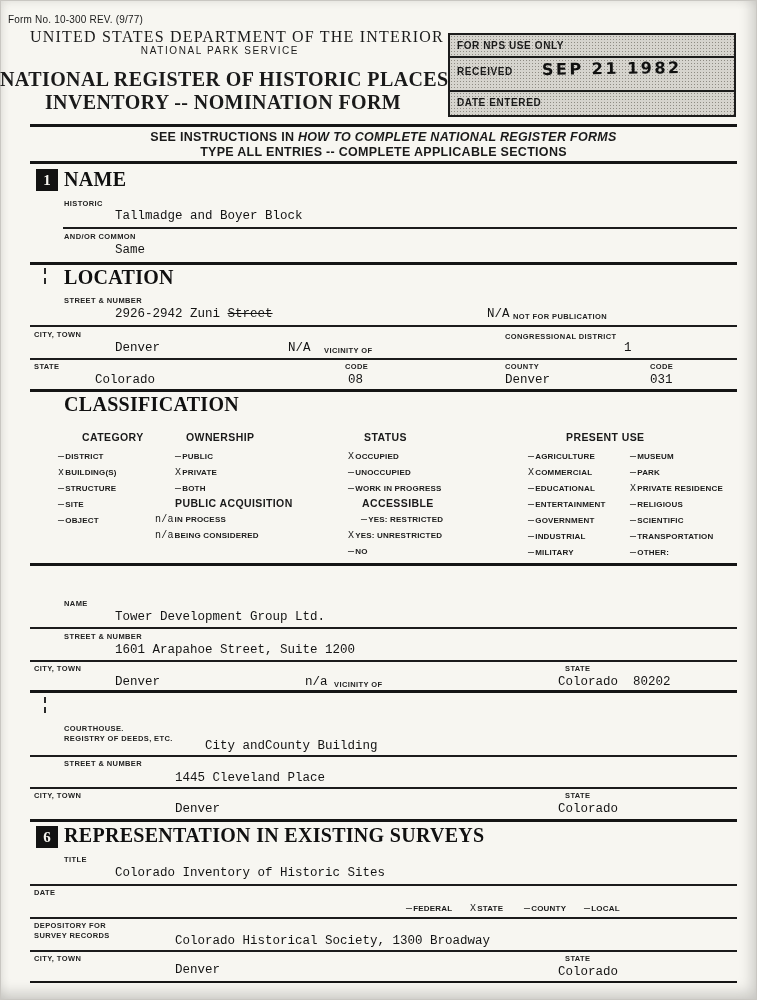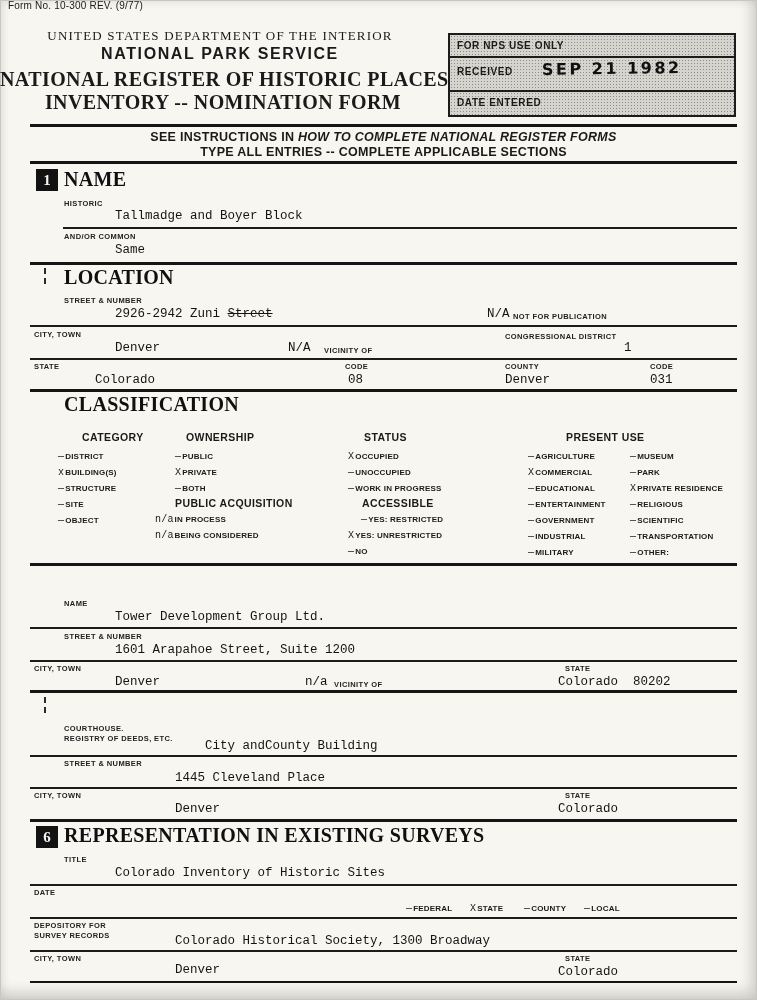--- a/index.html
+++ b/index.html
@@ -2,22 +2,22 @@
 <html><head>
 <meta charset="utf-8">
 <style>
   *{margin:0;padding:0;box-sizing:border-box;}
   html,body{background:#b9b7b2;}
   body{font-family:"Liberation Sans",sans-serif;}
   .page{position:relative;width:757px;height:1000px;margin:0 auto;background:#f7f6f1;color:#1a1a1a;overflow:hidden;
         box-shadow:inset 0 0 0 1px #c9c7c2, inset -5px -7px 14px rgba(0,0,0,.18), inset 3px 3px 8px rgba(0,0,0,.06);}
   .abs{position:absolute;}
   .tiny{font-size:10px;letter-spacing:.2px;white-space:nowrap;}
-  .deptline{font-family:"Liberation Serif",serif;font-size:13px;letter-spacing:1.2px;white-space:nowrap;}
-  .svcline{font-size:16px;font-weight:bold;letter-spacing:1.6px;white-space:nowrap;}
+  .deptline{font-family:"Liberation Serif",serif;font-size:16px;letter-spacing:1.2px;white-space:nowrap;}
+  .svcline{font-size:10px;font-weight:normal;letter-spacing:1.6px;white-space:nowrap;}
   .bigtitle{font-family:"Liberation Serif",serif;font-weight:bold;font-size:20px;letter-spacing:.4px;white-space:nowrap;}
   .sec{font-family:"Liberation Serif",serif;font-weight:bold;font-size:20px;letter-spacing:.3px;white-space:nowrap;color:#101010;}
   .numbox{width:22px;height:22px;background:#121212;color:#f6f5f0;text-align:center;font:bold 15px/22px "Liberation Serif",serif;}
   .lbl{font-size:7.5px;font-weight:bold;letter-spacing:.4px;color:#222;white-space:nowrap;text-align:right;}
   .val{font-family:"Liberation Mono",monospace;font-size:12.5px;white-space:pre;color:#141414;}
   .line{background:#1c1c1c;height:1.5px;}
   .thick{height:3px;background:#151515;}
   .med{height:2px;background:#151515;}
   .hdr{font-size:10.5px;font-weight:bold;letter-spacing:.4px;white-space:nowrap;}
   .chk{font-size:8px;font-weight:bold;letter-spacing:.2px;white-space:nowrap;}
@@ -28,21 +28,21 @@
   .npsbox{border:2px solid #1c1c1c;background-color:#d6d4ce;background-image:radial-gradient(#8f8c84 .7px,transparent .8px);background-size:3px 3px;}
   .npslbl{font-size:10px;font-weight:bold;letter-spacing:.6px;white-space:nowrap;}
   .stamp{font-family:"DejaVu Sans",sans-serif;font-weight:bold;font-size:16px;letter-spacing:2.5px;transform:rotate(-.8deg);white-space:nowrap;color:#101010;}
   .dash{border-left:2.5px dashed #2a2a2a;width:0;height:16px;}
 </style>
 </head>
 <body>
 
 <div class="page">
 
-  <div class="abs tiny" style="left:8px;top:0">Form No. 10-300   REV. (9/77)</div>
+  <div class="abs tiny" style="left:8px;top:14px">Form No. 10-300   REV. (9/77)</div>
 
   <div class="abs deptline" style="left:30px;top:28px;width:380px;text-align:center">UNITED STATES DEPARTMENT OF THE INTERIOR</div>
   <div class="abs svcline" style="left:30px;top:45px;width:380px;text-align:center">NATIONAL PARK SERVICE</div>
   <div class="abs bigtitle" style="left:0px;top:68px;width:374px;text-align:center">NATIONAL REGISTER OF HISTORIC PLACES</div>
   <div class="abs bigtitle" style="left:0px;top:91px;width:446px;text-align:center">INVENTORY -- NOMINATION FORM</div>
 
   <div class="abs npsbox" style="left:448px;top:33px;width:288px;height:84px">
     <div class="abs npslbl" style="left:7px;top:5px">FOR NPS USE ONLY</div>
     <div class="abs line" style="left:0;top:21px;width:284px"></div>
     <div class="abs npslbl" style="left:7px;top:31px">RECEIVED</div>

